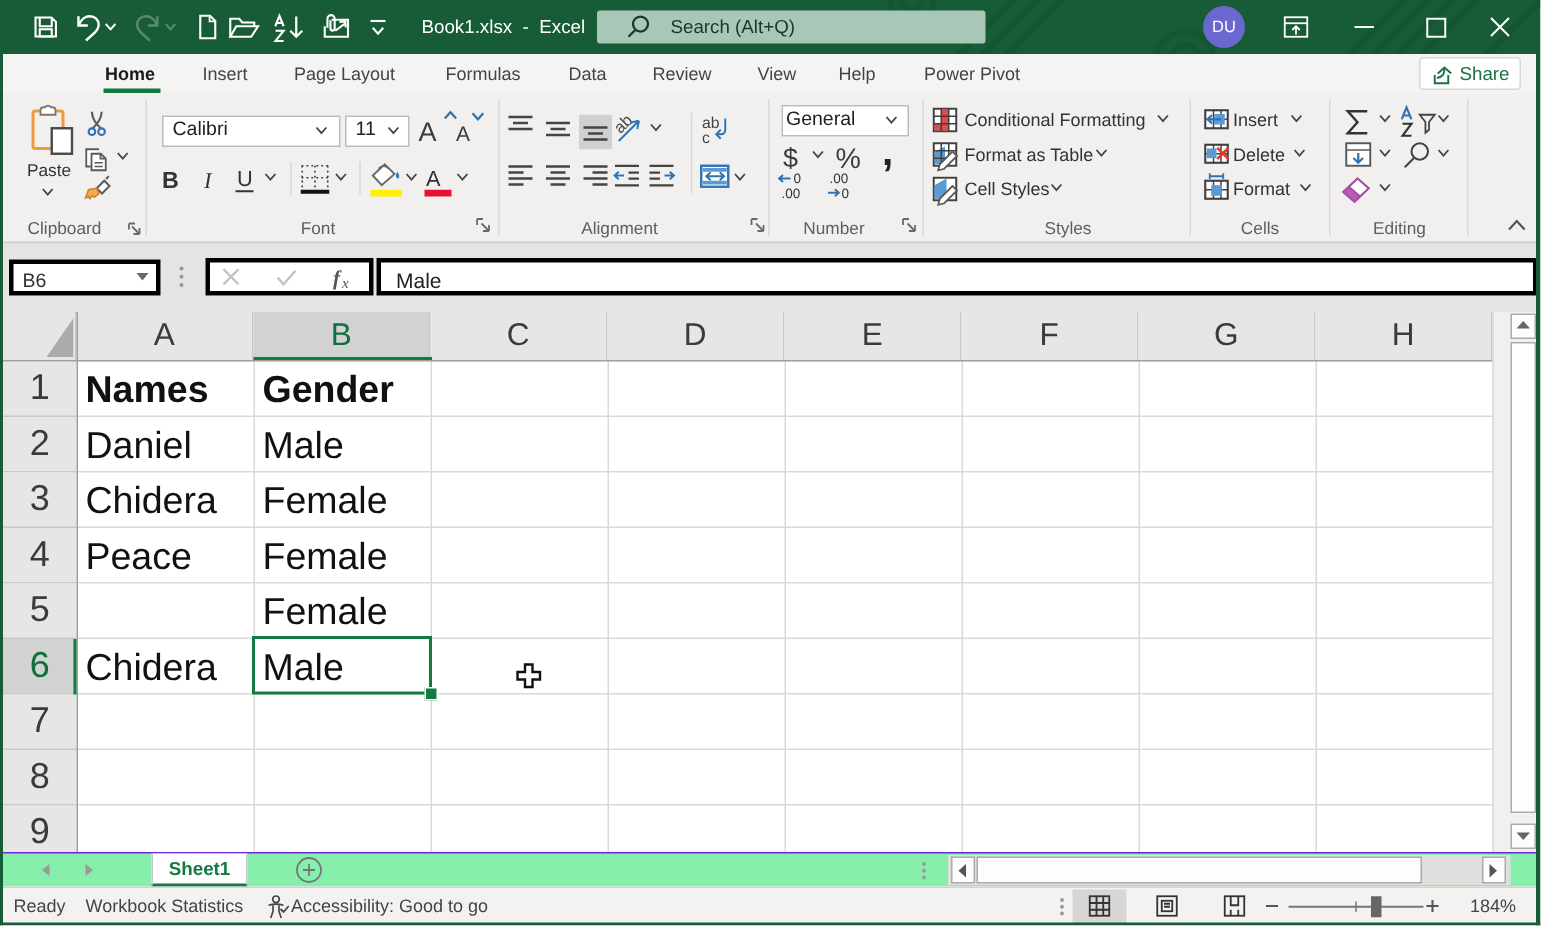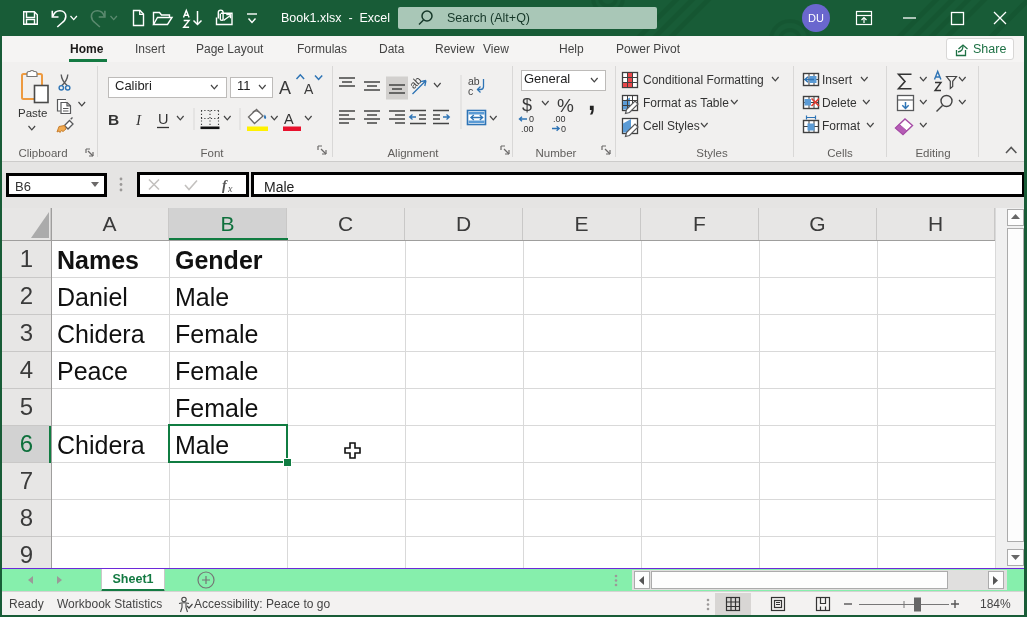--- a/index.html
+++ b/index.html
@@ -156,21 +156,21 @@
 </div>
 
 <div id="menubar">
   <div class="mi" style="left:17px;margin-top:39px;">File</div>
   <div class="mi" style="left:70px;color:#1b1a19;font-weight:600;">Home</div>
   <div class="mi" style="left:135px;">Insert</div>
   <div class="mi" style="left:196px;">Page Layout</div>
   <div class="mi" style="left:297px;">Formulas</div>
   <div class="mi" style="left:379px;">Data</div>
   <div class="mi" style="left:435px;">Review</div>
-  <div class="mi" style="left:483px;text-align:center;">View</div>
+  <div class="mi" style="left:505px;text-align:center;">View</div>
   <div class="mi" style="left:559px;">Help</div>
   <div class="mi" style="left:616px;">Power Pivot</div>
   <div id="home-ul"></div>
   <div id="sharebtn">
     <svg width="16" height="16" style="position:absolute;left:7px;top:3px;" fill="none" stroke="#1E7145" stroke-width="1.3">
       <path d="M2.5 8 v5.5 h9 V8"></path>
       <path d="M4.5 7 l4.5-4 4.5 4"></path>
       <path d="M9 3.5 c0 4 -1 5.5 -5 6.5"></path>
     </svg>
     <span>Share</span>
@@ -536,21 +536,21 @@
     <polygon points="642,7 642,16 637,11.5" fill="#555"></polygon>
     <rect x="649.5" y="2.5" width="296" height="17" fill="#FDFDFD" stroke="#ABABAB"></rect>
     <rect x="986.5" y="2.5" width="15" height="17" fill="#FDFDFD" stroke="#ABABAB"></rect>
     <polygon points="991,7 991,16 996,11.5" fill="#555"></polygon>
   </svg>
 </div>
 
 <div id="statusbar">
   <div class="si" style="left:7px;">Ready</div>
   <div class="si" style="left:55px;">Workbook Statistics</div>
-  <div class="si" style="left:192px;">Accessibility: Peace to go</div>
+  <div class="si" style="left:192px;">Accessibility: Good to go</div>
   <div class="si" style="left:978px;">184%</div>
   <svg width="1023" height="24" style="position:absolute;left:0;top:0;">
 
     <g fill="none" stroke="#444" stroke-width="1.1">
       <circle cx="182" cy="7.5" r="2.2"></circle>
       <path d="M177 11.5 q5 -1.5 10 0"></path>
       <path d="M180 11.5 l0 4 -1.5 4.5 M184 11.5 l0 4 1.5 4.5"></path>
     </g>
     <path d="M185 14 l2 2 3.5-4" stroke="#444" stroke-width="1.2" fill="none"></path>
     <g fill="#9b9998">

